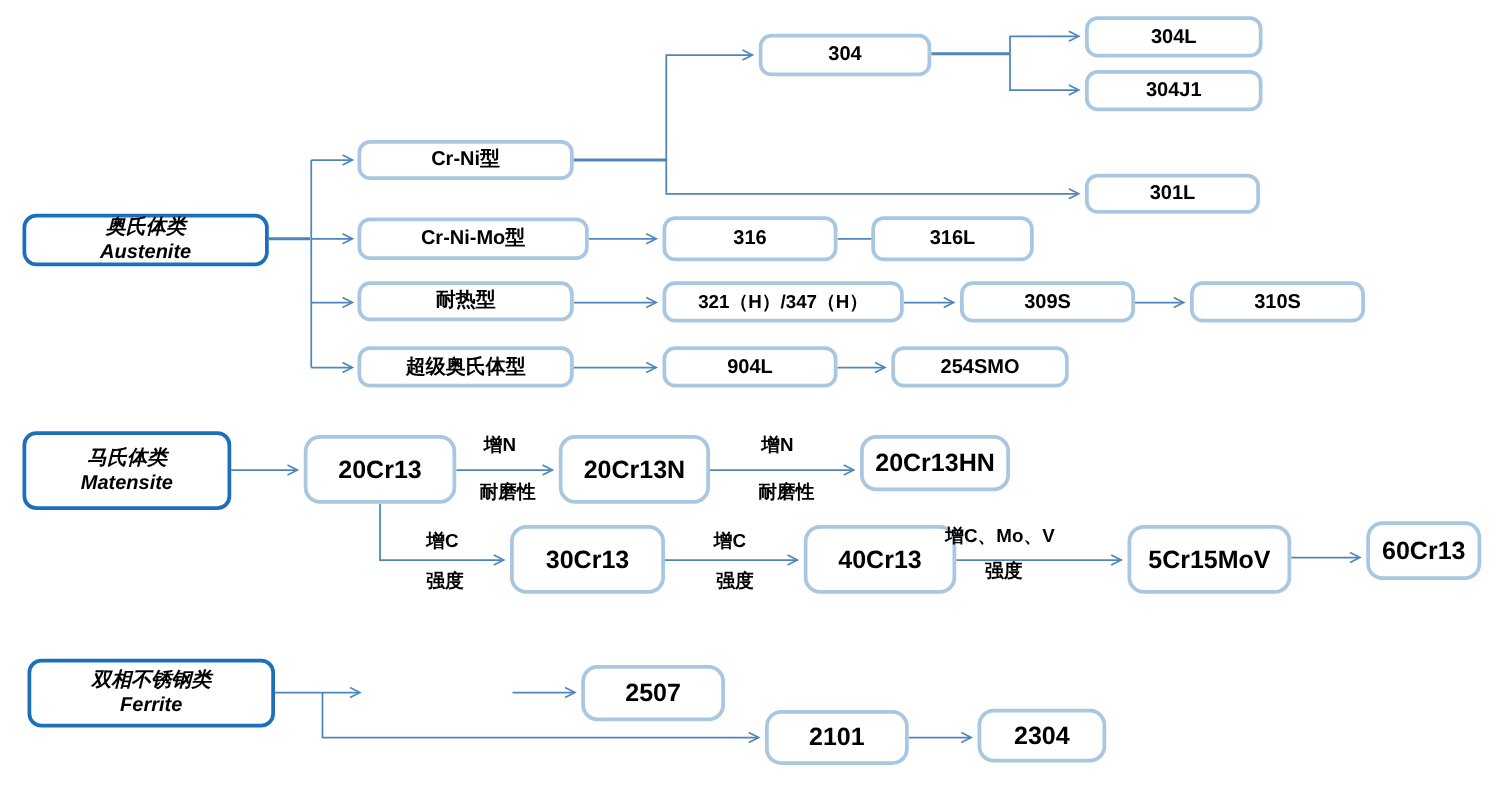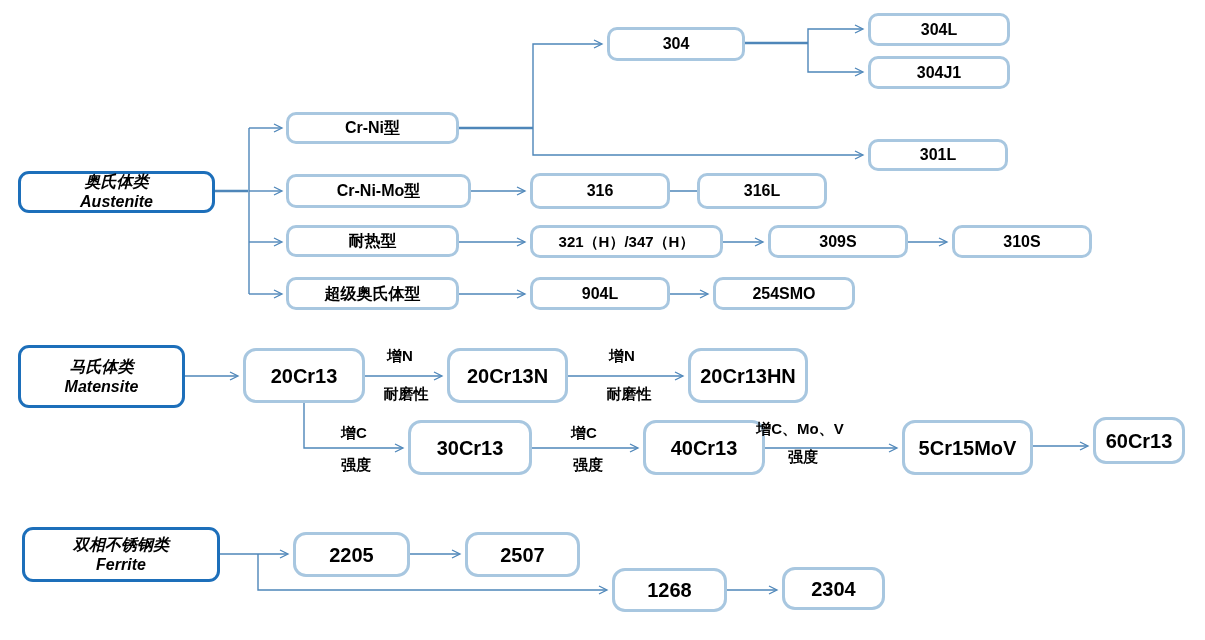--- a/index.html
+++ b/index.html
@@ -100,29 +100,28 @@
   <div class="node md" style="left:530px;top:173px;width:140px;height:36px">316</div>
   <div class="node md" style="left:697px;top:173px;width:130px;height:36px">316L</div>
   <div class="node" style="left:530px;top:225px;width:193px;height:33px">321（H）/347（H）</div>
   <div class="node md" style="left:768px;top:225px;width:140px;height:33px">309S</div>
   <div class="node md" style="left:952px;top:225px;width:140px;height:33px">310S</div>
   <div class="node md" style="left:530px;top:277px;width:140px;height:33px">904L</div>
   <div class="node md" style="left:713px;top:277px;width:142px;height:33px">254SMO</div>
 
   <div class="node tall" style="left:243px;top:348px;width:122px;height:55px">20Cr13</div>
   <div class="node tall" style="left:447px;top:348px;width:121px;height:55px">20Cr13N</div>
-  <div class="node tall" style="left:688px;top:348px;width:120px;height:55px">20Cr13HN</div>
+  <div class="node tall" style="left:688px;top:348px;width:120px;height:45px">20Cr13HN</div>
   <div class="node tall" style="left:408px;top:420px;width:124px;height:55px">30Cr13</div>
   <div class="node tall" style="left:643px;top:420px;width:122px;height:55px">40Cr13</div>
   <div class="node tall" style="left:902px;top:420px;width:131px;height:55px">5Cr15MoV</div>
   <div class="node tall" style="left:1093px;top:417px;width:92px;height:47px">60Cr13</div>
 
-  <div class="node tall" style="left:293px;top:532px;width:117px;height:45px">2205</div>
   <div class="node tall" style="left:465px;top:532px;width:115px;height:45px">2507</div>
-  <div class="node tall" style="left:612px;top:568px;width:115px;height:44px">1268</div>
+  <div class="node tall" style="left:612px;top:568px;width:115px;height:44px">2101</div>
   <div class="node tall" style="left:782px;top:567px;width:103px;height:43px">2304</div>
 
   <div class="elabel" style="left:400px;top:356px">增N</div>
   <div class="elabel" style="left:406px;top:394px">耐磨性</div>
   <div class="elabel" style="left:622px;top:356px">增N</div>
   <div class="elabel" style="left:629px;top:394px">耐磨性</div>
   <div class="elabel" style="left:354px;top:433px">增C</div>
   <div class="elabel" style="left:356px;top:465px">强度</div>
   <div class="elabel" style="left:584px;top:433px">增C</div>
   <div class="elabel" style="left:588px;top:465px">强度</div>

